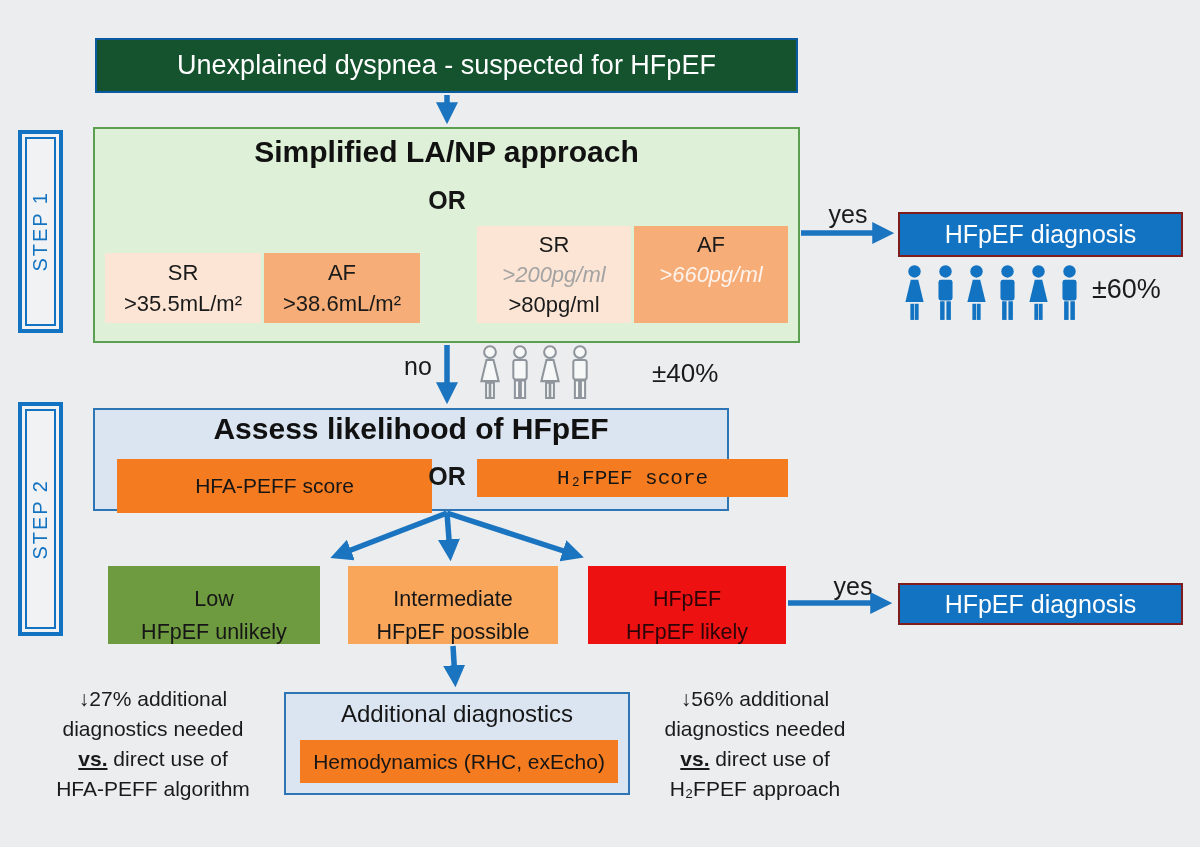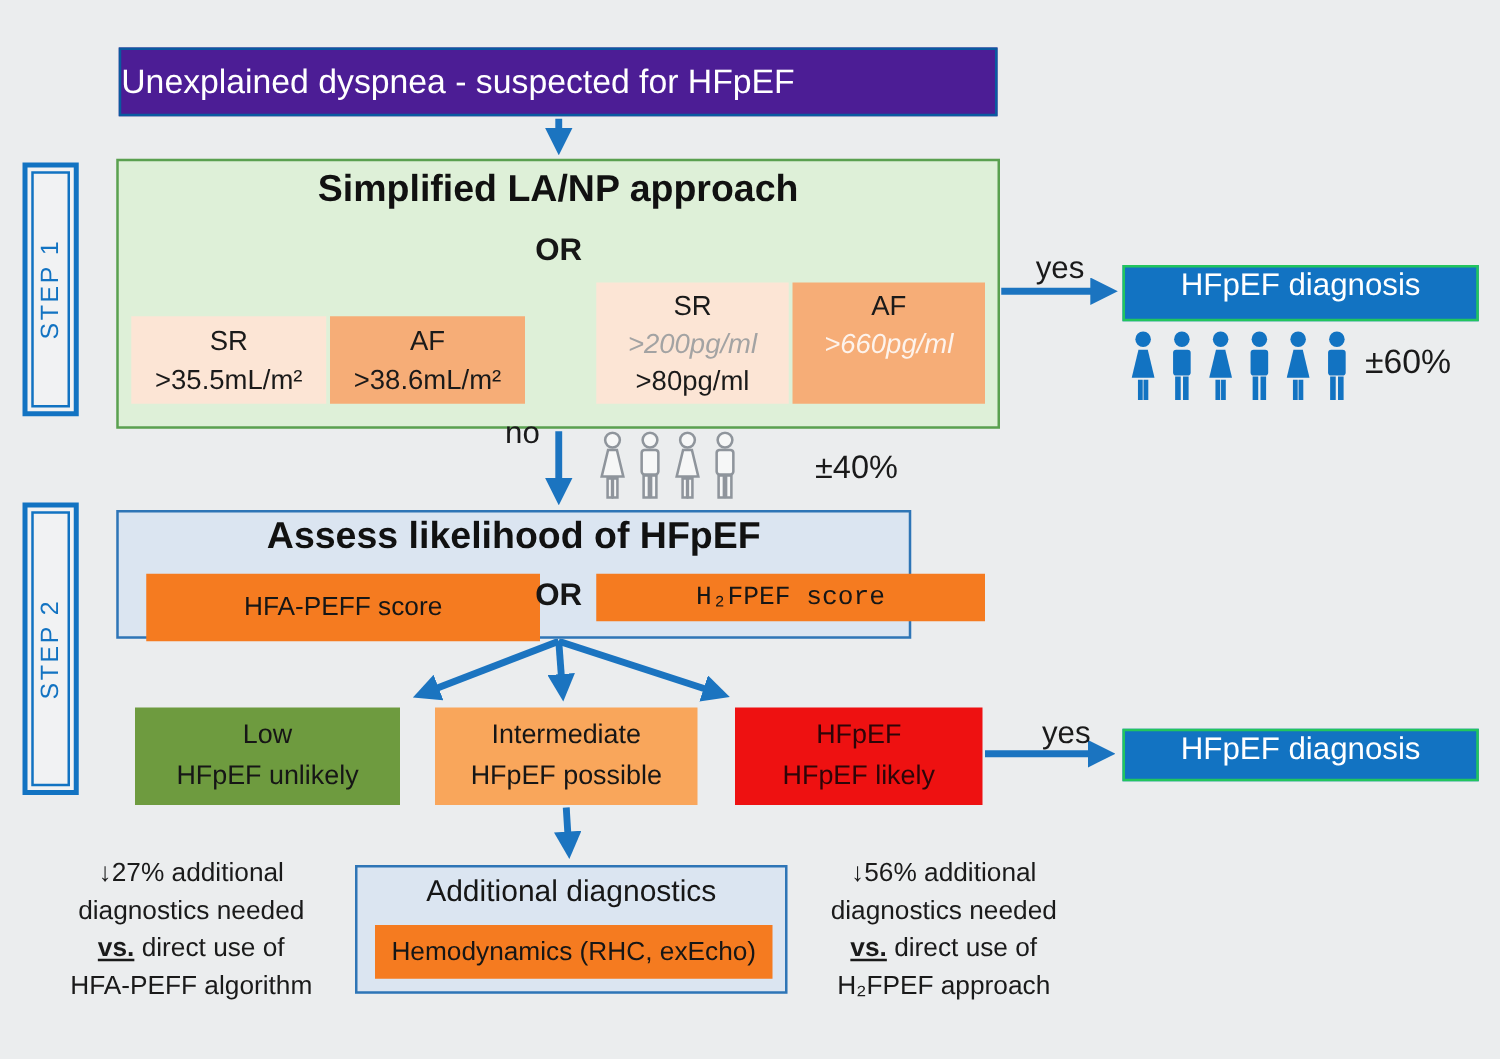--- a/index.html
+++ b/index.html
@@ -3,22 +3,22 @@
 <meta charset="utf-8">
 <style>
   * { box-sizing: border-box; margin: 0; padding: 0; }
   html,body { background:#e9ebec; }
   body { font-family: "Liberation Sans","DejaVu Sans",sans-serif; color:#161616; }
   .canvas { position:relative; width:1200px; height:847px; background:#ebedee; overflow:hidden; }
 
   .arrows { position:absolute; inset:0; width:1200px; height:847px; z-index:1; pointer-events:none; }
 
   .banner { position:absolute; left:95px; top:38px; width:703px; height:55px; z-index:2;
-    background:#4c1d95; border:2px solid #0a5aa0; color:#fff; font-size:27px;
-    display:flex; align-items:center; justify-content:flex-start; }
+    background:#14532d; border:2px solid #0a5aa0; color:#fff; font-size:27px;
+    display:flex; align-items:center; justify-content:center; }
 
   .step-side { position:absolute; width:45px; z-index:2; border:4px solid #1273c2; background:#f1f2f3; padding:3px; }
   .step-side-inner { width:100%; height:100%; border:2px solid #1273c2; display:flex; align-items:center; justify-content:center; }
   .step-side-inner span { writing-mode:vertical-rl; transform:rotate(180deg); color:#1273c2; font-size:20px; letter-spacing:2px; }
   #step1-side { left:18px; top:130px; height:203px; }
   #step2-side { left:18px; top:402px; height:234px; }
 
   .panel { position:absolute; z-index:2; }
   #step1-panel { left:93px; top:127px; width:707px; height:216px; background:#def0d8; border:2px solid #5aa050; }
   .panel-title { position:absolute; left:0; right:0; top:6px; text-align:center; font-weight:bold; font-size:30px; color:#111; }
@@ -37,46 +37,46 @@
   #la-sr { left:105px; top:253px; width:156px; height:70px; line-height:31px; padding-top:4px; }
   #la-af { left:264px; top:253px; width:156px; height:70px; line-height:31px; padding-top:4px; }
   #np-sr { left:477px; top:226px; width:154px; height:97px; line-height:30px; padding-top:4px; }
   #np-af { left:634px; top:226px; width:154px; height:97px; line-height:30px; padding-top:4px; }
   .val-italic { font-style:italic; }
   .gray { color:#a3a3a3; }
   .white { color:#fdf3ec; }
 
   .branch-label { position:absolute; font-size:25px; color:#1a1a1a; z-index:2; }
   #yes1 { left:812px; top:200px; width:72px; text-align:center; }
-  #no1  { left:396px; top:332px; width:44px; text-align:center; }
+  #no1  { left:396px; top:352px; width:44px; text-align:center; }
   #yes2 { left:818px; top:572px; width:70px; text-align:center; }
 
-  .diag { position:absolute; background:#1273c2; border:2px solid #22c55e; color:#fff; font-size:25px;
-    display:flex; align-items:flex-start; justify-content:center; z-index:2; }
+  .diag { position:absolute; background:#1273c2; border:2px solid #7f1d1d; color:#fff; font-size:25px;
+    display:flex; align-items:center; justify-content:center; z-index:2; }
   #diag1 { left:898px; top:212px; width:285px; height:45px; }
   #diag2 { left:898px; top:583px; width:285px; height:42px; }
 
   .people { position:absolute; display:flex; align-items:flex-end; gap:6px; z-index:2; }
   #people-top { left:902px; top:262px; height:60px; }
   #people-top .person { height:58px; width:25px; }
   #people-mid { left:478px; top:344px; height:56px; }
   #people-mid .person { height:55px; width:24px; }
   .pct { position:absolute; font-size:27px; color:#1a1a1a; z-index:2; }
   #pct60 { left:1092px; top:274px; }
   #pct40 { left:652px; top:358px; font-size:26px; }
 
   #step2-panel { left:93px; top:408px; width:636px; height:103px; background:#dbe5f1; border:2px solid #2e75b6; }
   #step2-panel .panel-title { top:2px; }
   .score-box { position:absolute; background:#f57b20; display:flex; align-items:center; justify-content:center;
     font-size:21px; color:#161616; z-index:2; }
   #hfa-box { left:117px; top:459px; width:315px; height:54px; }
   #h2-box  { left:477px; top:459px; width:311px; height:38px;font-family:Liberation Mono, monospace; }
 
   .outcome { position:absolute; top:566px; height:78px; text-align:center; font-size:21.5px; line-height:33px;
-    padding-top:5px; color:#161616; z-index:2; }
+    padding-top:17px; color:#161616; z-index:2; }
   #outcome-low  { left:108px; width:212px; background:#6e9b3f; }
   #outcome-mid  { left:348px; width:210px; background:#f9a65b; }
   #outcome-high { left:588px; width:198px; background:#ee1111; color:#2d0508; }
 
   #addl-panel { left:284px; top:692px; width:346px; height:103px; background:#dbe5f1; border:2px solid #2e75b6; }
   #addl-title { position:absolute; left:0; right:0; top:6px; text-align:center; font-size:24px; color:#161616; }
   #hemo-box { position:absolute; left:14px; top:46px; width:318px; height:43px; background:#f57b20;
     display:flex; align-items:center; justify-content:center; font-size:21px; color:#161616; }
 
   .footnote { position:absolute; top:684px; width:240px; text-align:center; font-size:21px; line-height:30px;

